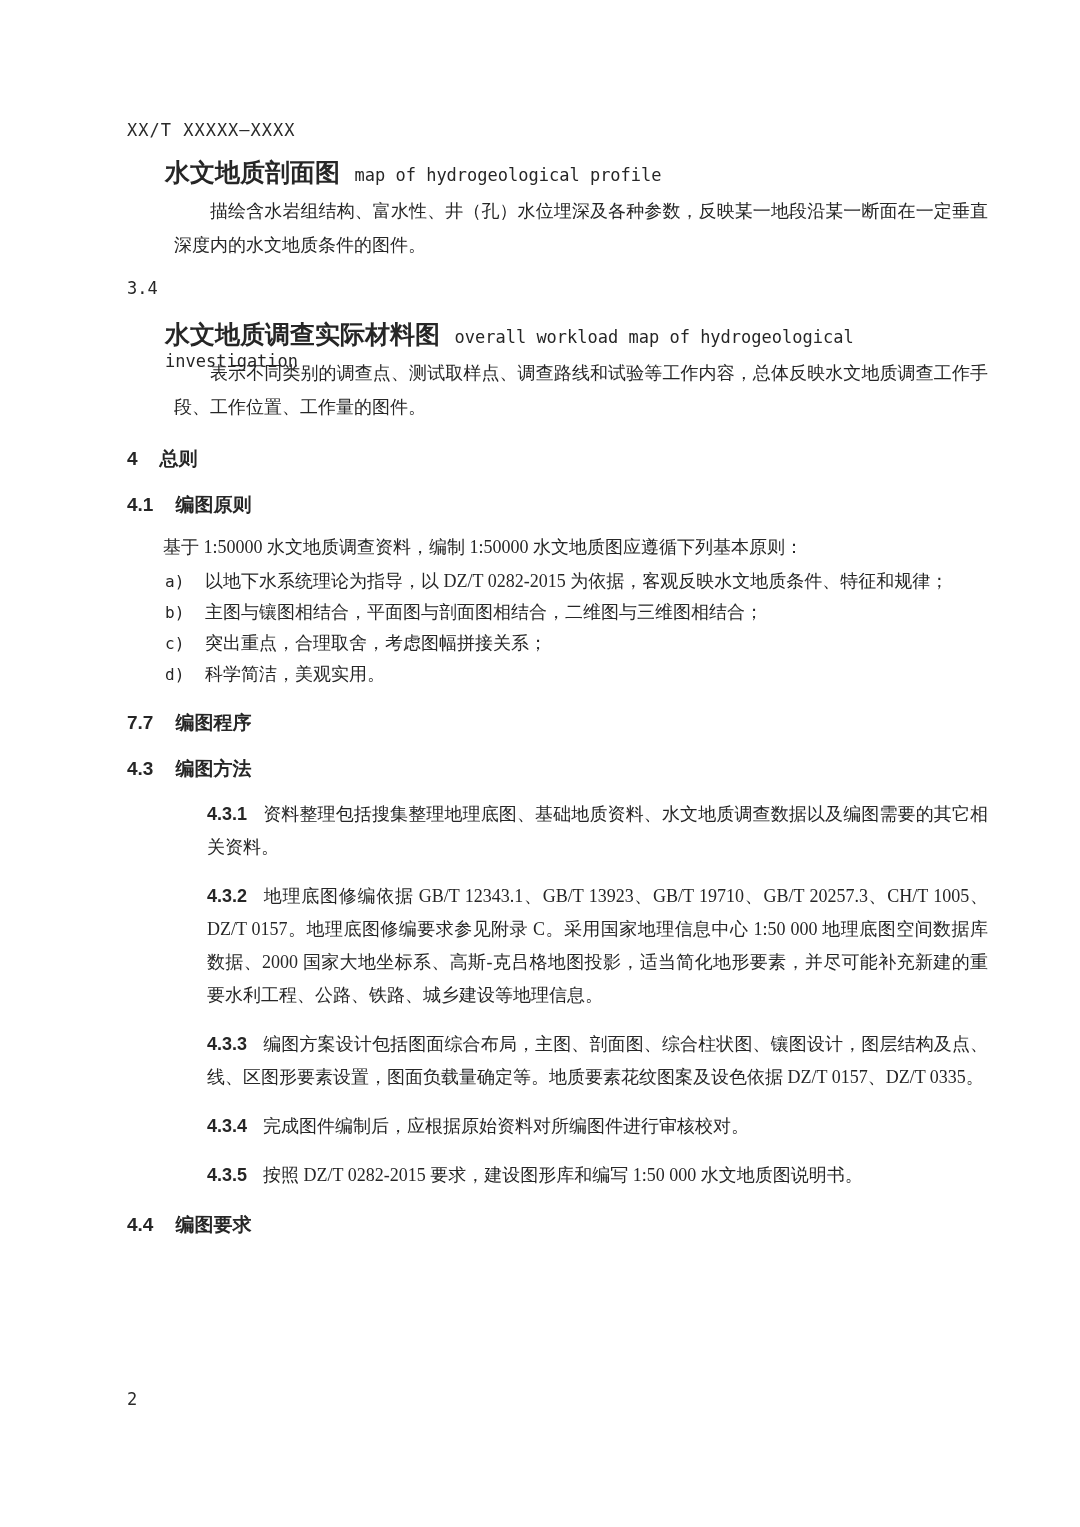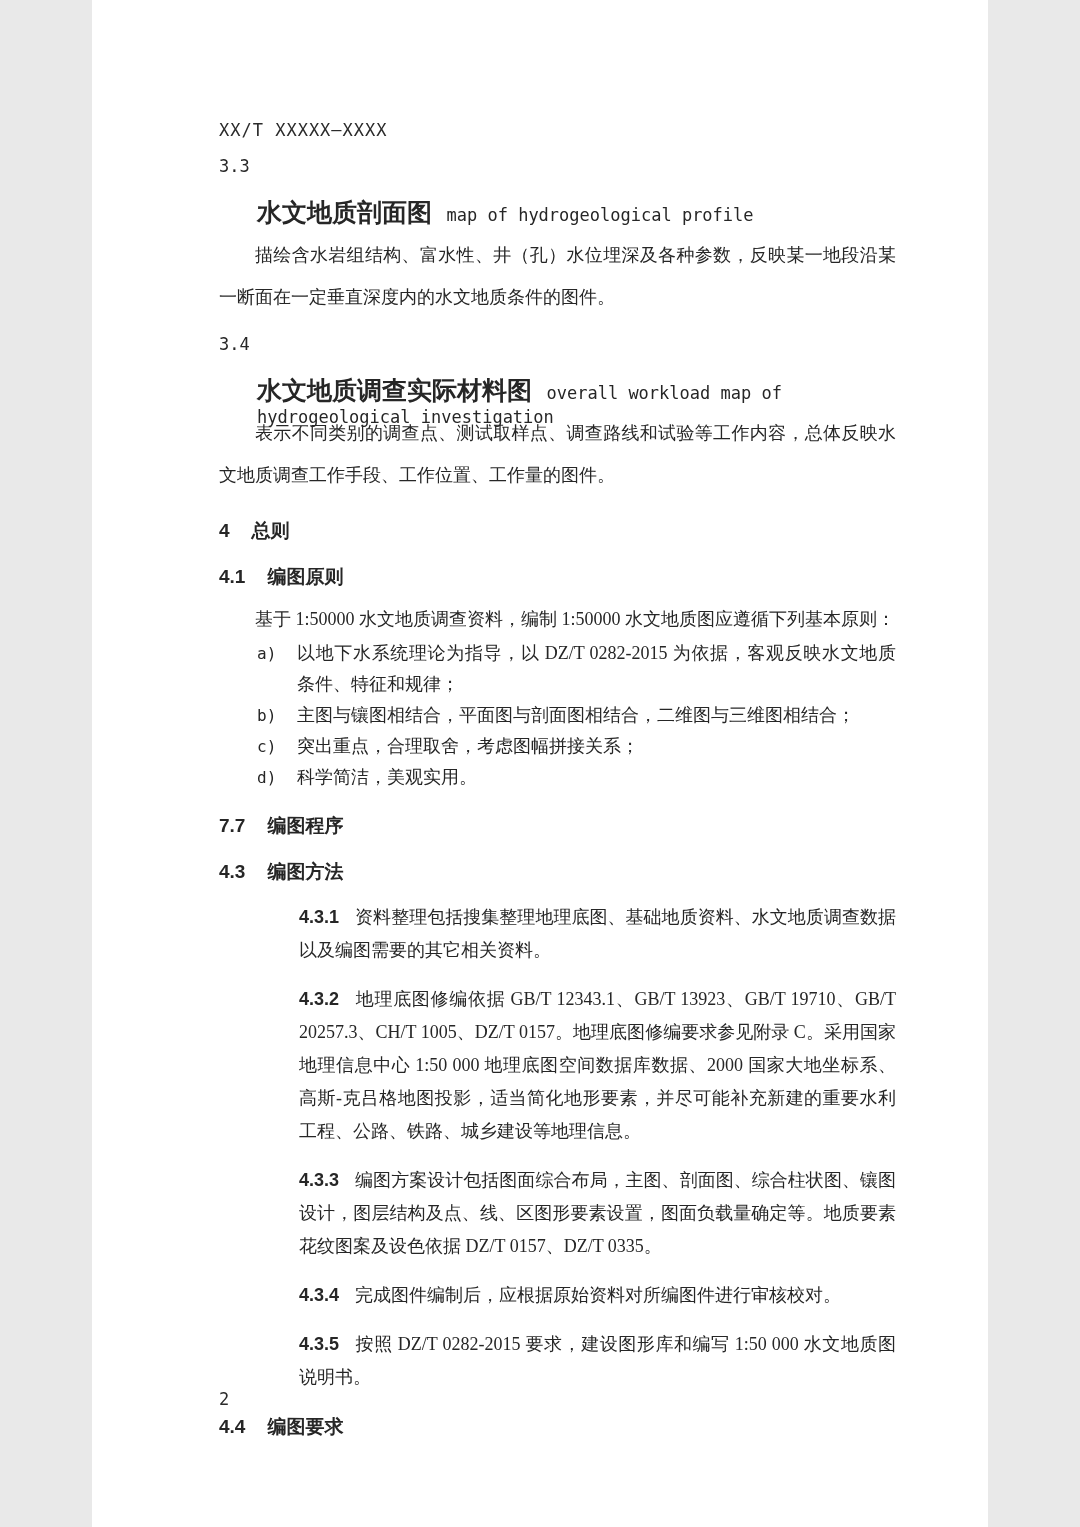--- a/index.html
+++ b/index.html
@@ -1,19 +1,19 @@
 <!DOCTYPE html>
 <html><head>
 <meta charset="utf-8">
 <style>
   * { margin:0; padding:0; box-sizing:border-box; }
   html,body { background:#e9e9e9; }
   .page {
     position:relative;
-    width:896px; height:1527px;
+    width:1080px; height:1527px;
     margin:0 auto;
     background:#ffffff;
     color:#262626;
     font-family:"Liberation Serif","DejaVu Serif",serif;
     font-size:18px;
     overflow:hidden;
   }
   .content { padding:120px 92px 0 127px; }
   .doc-header {
     font-family:"DejaVu Sans Mono",monospace;
@@ -38,23 +38,24 @@
     font-weight:bold;
     font-size:25px;
   }
   .term-title .en {
     font-family:"DejaVu Sans Mono",monospace;
     font-size:17px;
     margin-left:10px;
   }
   .para {
     margin-top:12px;
-    line-height:42px;
+    line-height:34px;
     text-indent:36px;
     text-align:justify;
+    margin-left:47px;
   }
   .h1 {
     margin-top:22px;
     font-family:"Liberation Sans","DejaVu Sans",sans-serif;
     font-weight:bold;
     font-size:19px;
     height:26px;
   }
   .h2 {
     margin-top:20px;
@@ -104,21 +105,20 @@
   }
 </style>
 </head>
 <body>
 
 <div class="page">
   <div class="content">
 
     <div class="doc-header">XX/T XXXXX—XXXX</div>
 
-    <div class="term-number">3.3</div>
     <div class="term-title">
       <span class="zh">水文地质剖面图</span>
       <span class="en">map of hydrogeological profile</span>
     </div>
     <div class="para">描绘含水岩组结构、富水性、井（孔）水位埋深及各种参数，反映某一地段沿某一断面在一定垂直深度内的水文地质条件的图件。</div>
 
     <div class="term-number">3.4</div>
     <div class="term-title">
       <span class="zh">水文地质调查实际材料图</span>
       <span class="en">overall workload map of hydrogeological investigation</span>

